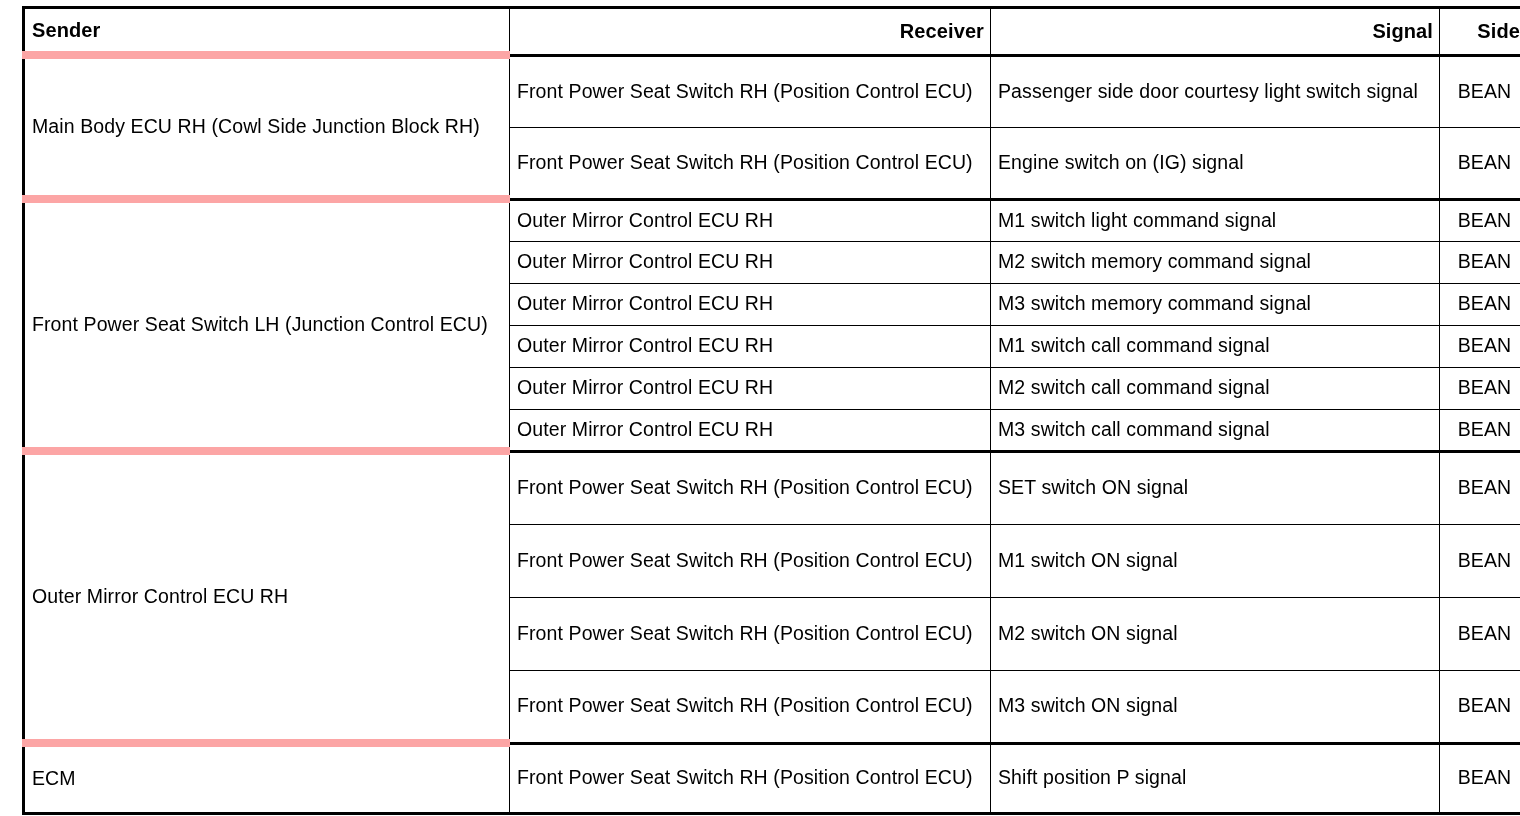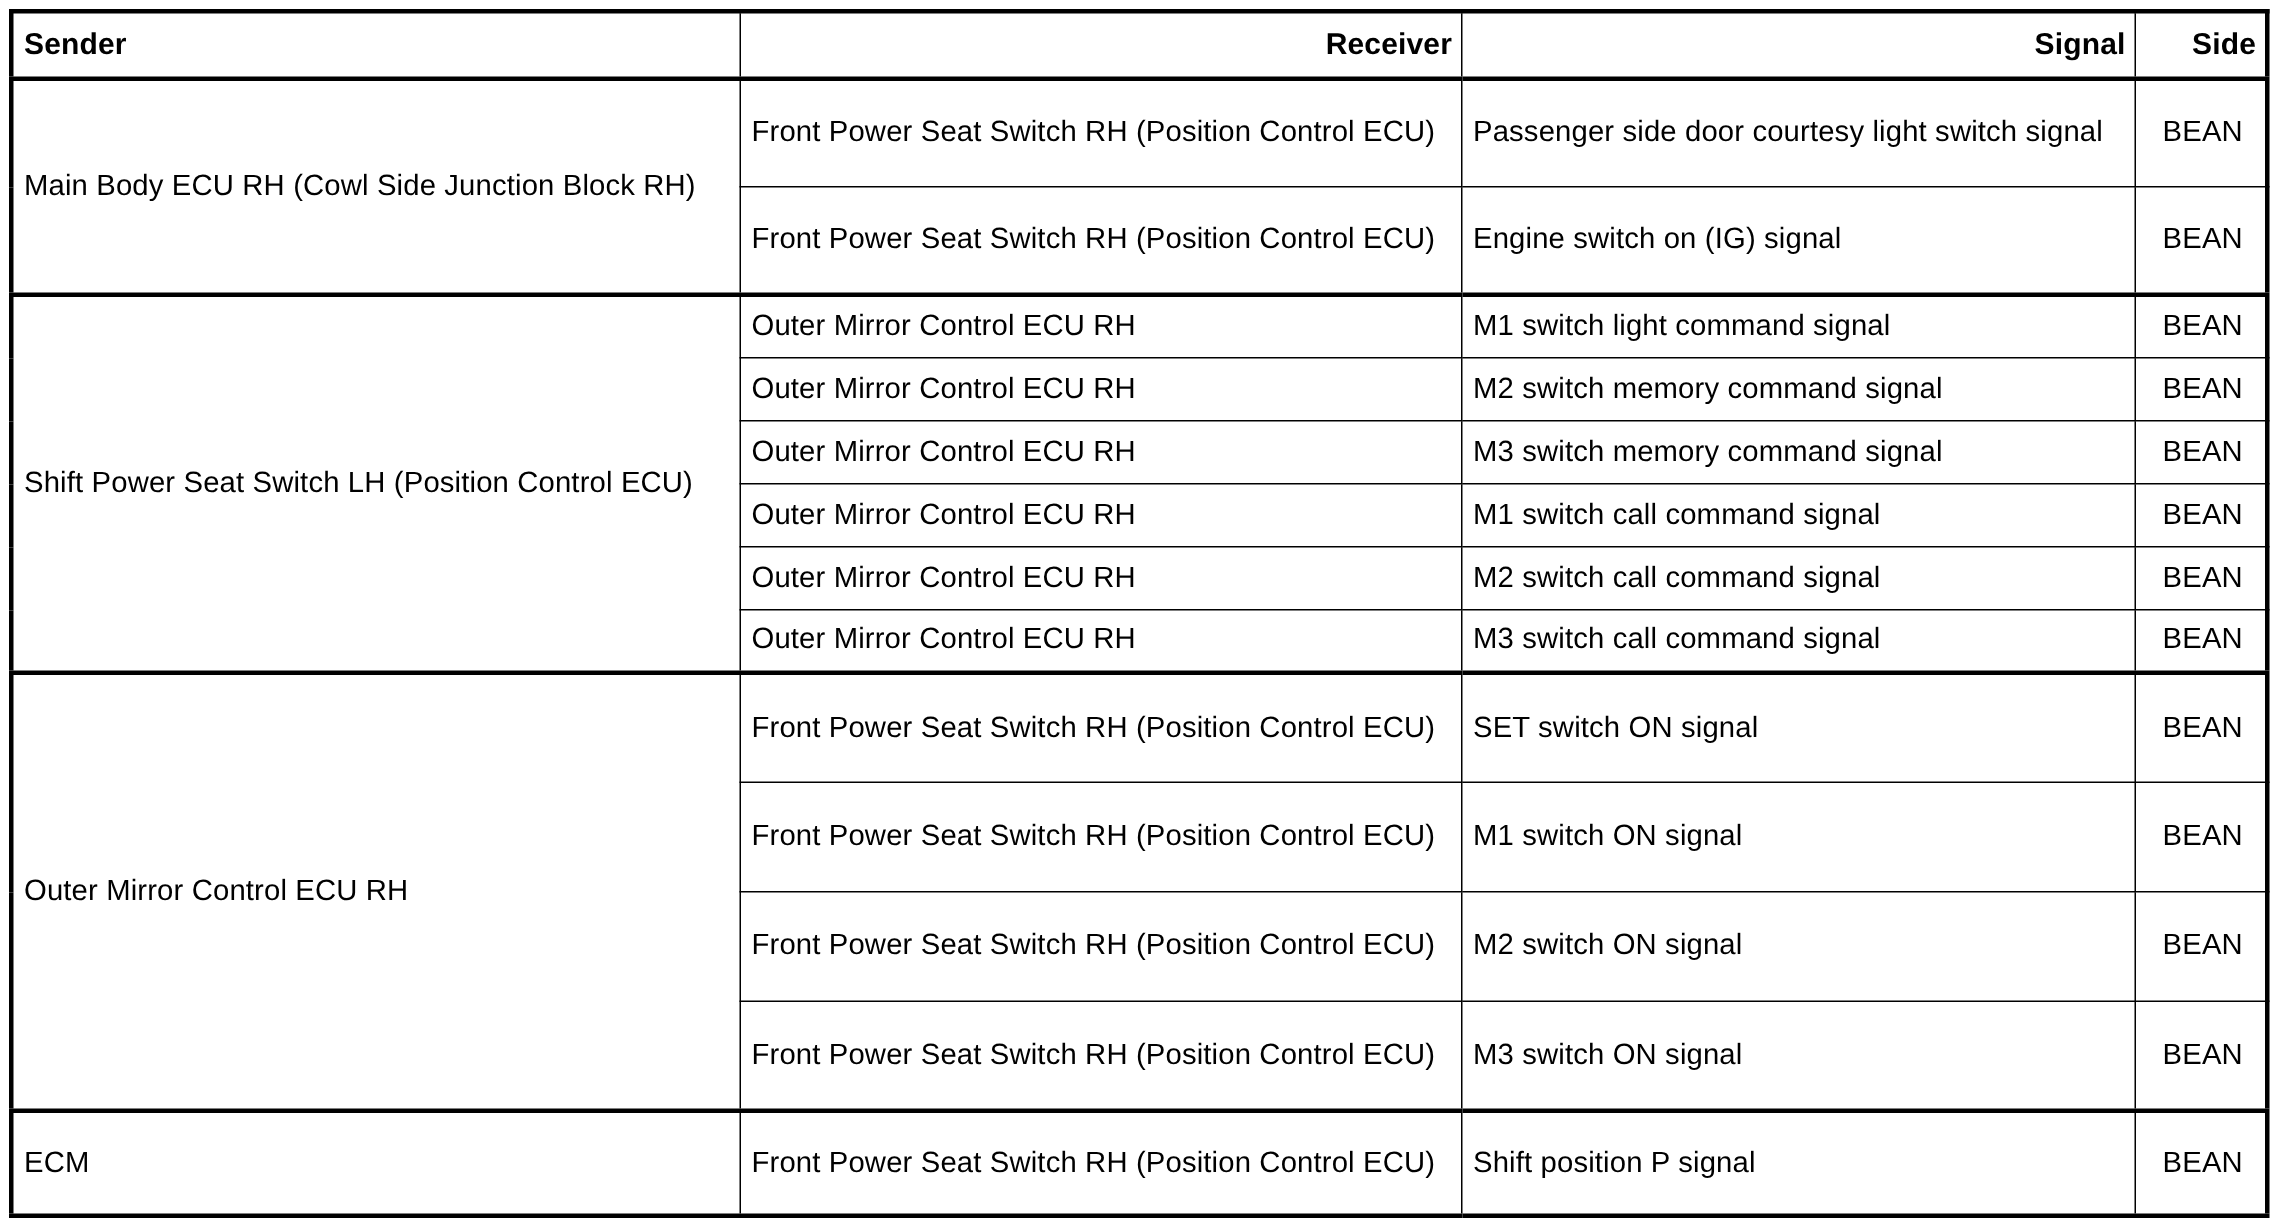--- a/index.html
+++ b/index.html
@@ -13,20 +13,21 @@
     font-family: "Liberation Sans", sans-serif;
     color: #000000;
     overflow: hidden;
   }
   .sheet {
     position: relative;
     width: 1208px;
     height: 816px;
     box-sizing: border-box;
     padding: 6px 8px 8px 6px;
+    margin-left: 16px;
   }
   table.comm-table {
     border-collapse: collapse;
     table-layout: fixed;
     width: 1504px;
     border: 3px solid #000000;
   }
   table.comm-table col.c-sender   { width: 486px; }
   table.comm-table col.c-receiver { width: 481px; }
   table.comm-table col.c-signal   { width: 449px; }
@@ -49,21 +50,21 @@
   }
   th .cell, td .cell {
     padding: 2px 6px 2px 7px;
     display: block;
   }
   th.head-sender { text-align: left; }
   th.head-receiver, th.head-signal, th.head-line { text-align: right; }
 
   
   td.sender-cell {
-    border-top: 3px solid #fca5a5;
+    border-top: 8px solid #fca5a5;
     border-bottom: 3px solid #000000;
     vertical-align: middle;
   }
 
   td.line-cell { text-align: center; }
   td.line-cell .cell { padding-left: 9px; }
 
   td.receiver-cell .cell, td.signal-cell .cell { display: block; }
 
   
@@ -123,21 +124,21 @@
           </td>
           <td class="signal-cell">
             <span class="cell">Engine switch on (IG) signal</span>
           </td>
           <td class="line-cell">
             <span class="cell">BEAN</span>
           </td>
         </tr>
         <tr class="group-start r-short">
           <td class="sender-cell" rowspan="6">
-            <span class="cell">Shift Power Seat Switch LH (Position Control ECU)</span>
+            <span class="cell">Front Power Seat Switch LH (Junction Control ECU)</span>
           </td>
           <td class="receiver-cell">
             <span class="cell">Outer Mirror Control ECU RH</span>
           </td>
           <td class="signal-cell">
             <span class="cell">M1 switch light command signal</span>
           </td>
           <td class="line-cell">
             <span class="cell">BEAN</span>
           </td>

